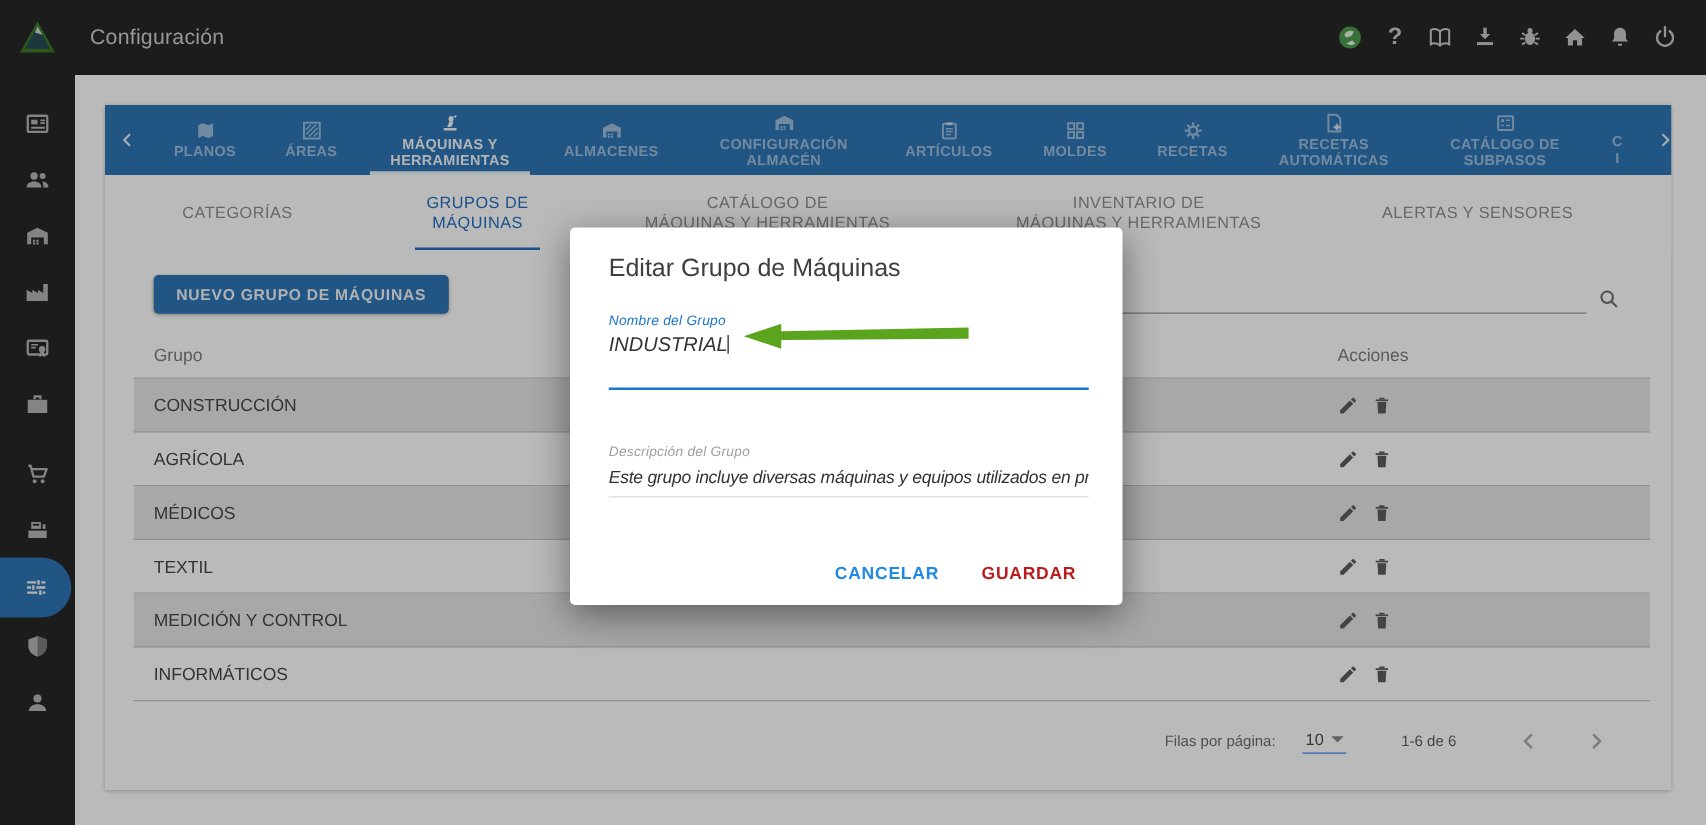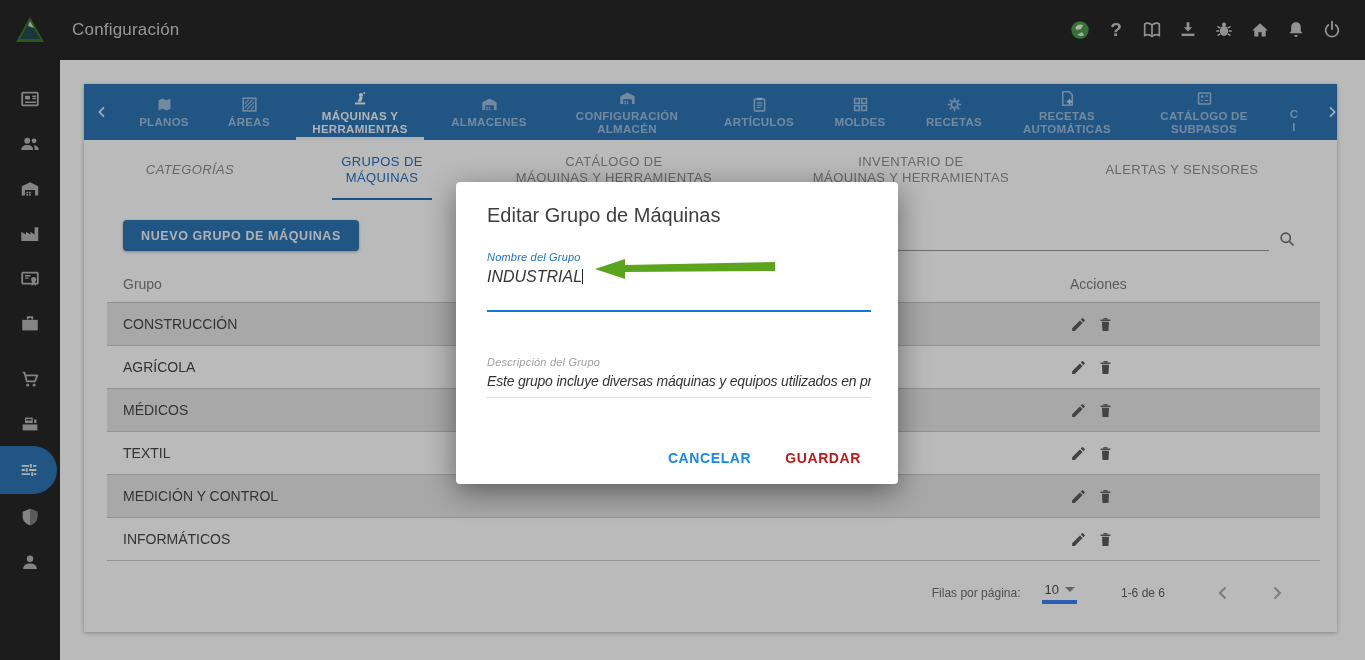--- a/index.html
+++ b/index.html
@@ -42,21 +42,21 @@
   .tab.active::after { content:""; position:absolute; left:6px; right:6px; bottom:0; height:3px;
                        background:rgba(255,255,255,.92); }
 
   
   .subtabs { height:60px; display:flex; align-items:center; background:#fff; }
   .subtab { display:flex; align-items:center; justify-content:center; height:100%; color:#8f8f8f;
             font-size:13px; letter-spacing:.4px; cursor:pointer; position:relative; text-align:center; }
   .subtab-label { white-space:pre-line; line-height:16px; }
   .subtab.active { color:#2470c2; }
   .subtab.active::after { content:""; position:absolute; left:36px; right:36px; bottom:0; height:2px; background:#2470c2; }
-  .st0{ width:212px;font-style:italic; } .st1{ width:172px; } .st2{ width:292px; } .st3{ width:302px; } .st4{ width:240px; }
+  .st0{ width:212px; } .st1{ width:172px; } .st2{ width:292px; } .st3{ width:302px; } .st4{ width:240px; }
 
   
   .toolbar { display:flex; align-items:flex-end; justify-content:space-between; padding:20px 40px 0 39px; }
   .primary-btn { background:#2e75b6; color:#f0f3f7; border:none; border-radius:4px; height:31px;
                  padding:0 18px; font-size:12.5px; font-weight:bold; letter-spacing:.6px;
                  font-family:"Liberation Sans",sans-serif; cursor:pointer; box-shadow:0 1px 3px rgba(0,0,0,.3); }
   .search { display:flex; align-items:flex-end; gap:8px; }
   .search-line { width:560px; border-bottom:1px solid #9a9a9a; height:26px; }
   .search-icon { color:#6f6f6f; width:20px; height:20px; margin-bottom:2px; cursor:pointer; }
 
@@ -67,21 +67,21 @@
   .t-row { display:grid; grid-template-columns:1fr 250px; padding-left:16px; height:43px;
            align-items:center; font-size:14px; color:#474747; border-bottom:1px solid #c9c9c9; }
   .t-row:nth-child(odd) { background:#e7e7e7; }
   .row-actions { display:flex; gap:10px; color:#5c5c5c; }
   .act { width:17px; height:17px; cursor:pointer; }
 
   
   .pagination { display:flex; align-items:center; justify-content:flex-end; padding:20px 48px 0 0;
                 color:#6d6d6d; font-size:12px; gap:0; }
   .pp-label { margin-right:22px; }
-  .pp-select { display:flex; align-items:center; gap:6px; border-bottom:4px solid #3b82f6;
+  .pp-select { display:flex; align-items:center; gap:6px; border-bottom:1px solid #3b82f6;
                padding:0 2px 3px 2px; color:#4a4a4a; font-size:13px; cursor:pointer; }
   .caret { width:0; height:0; border-left:5px solid transparent; border-right:5px solid transparent;
            border-top:5px solid #8a8a8a; }
   .pp-range { margin:0 0 0 44px; color:#5f5f5f; }
   .pg-btn { width:24px; height:24px; color:#ababab; margin-left:30px; cursor:pointer; }
   .pg-btn:first-of-type { margin-left:46px; }
 
   
   .overlay { position:absolute; inset:0; background:rgba(0,0,0,.27); z-index:50; }
   .modal { position:absolute; left:456px; top:182px; width:442px; min-height:295px; background:#fff;

